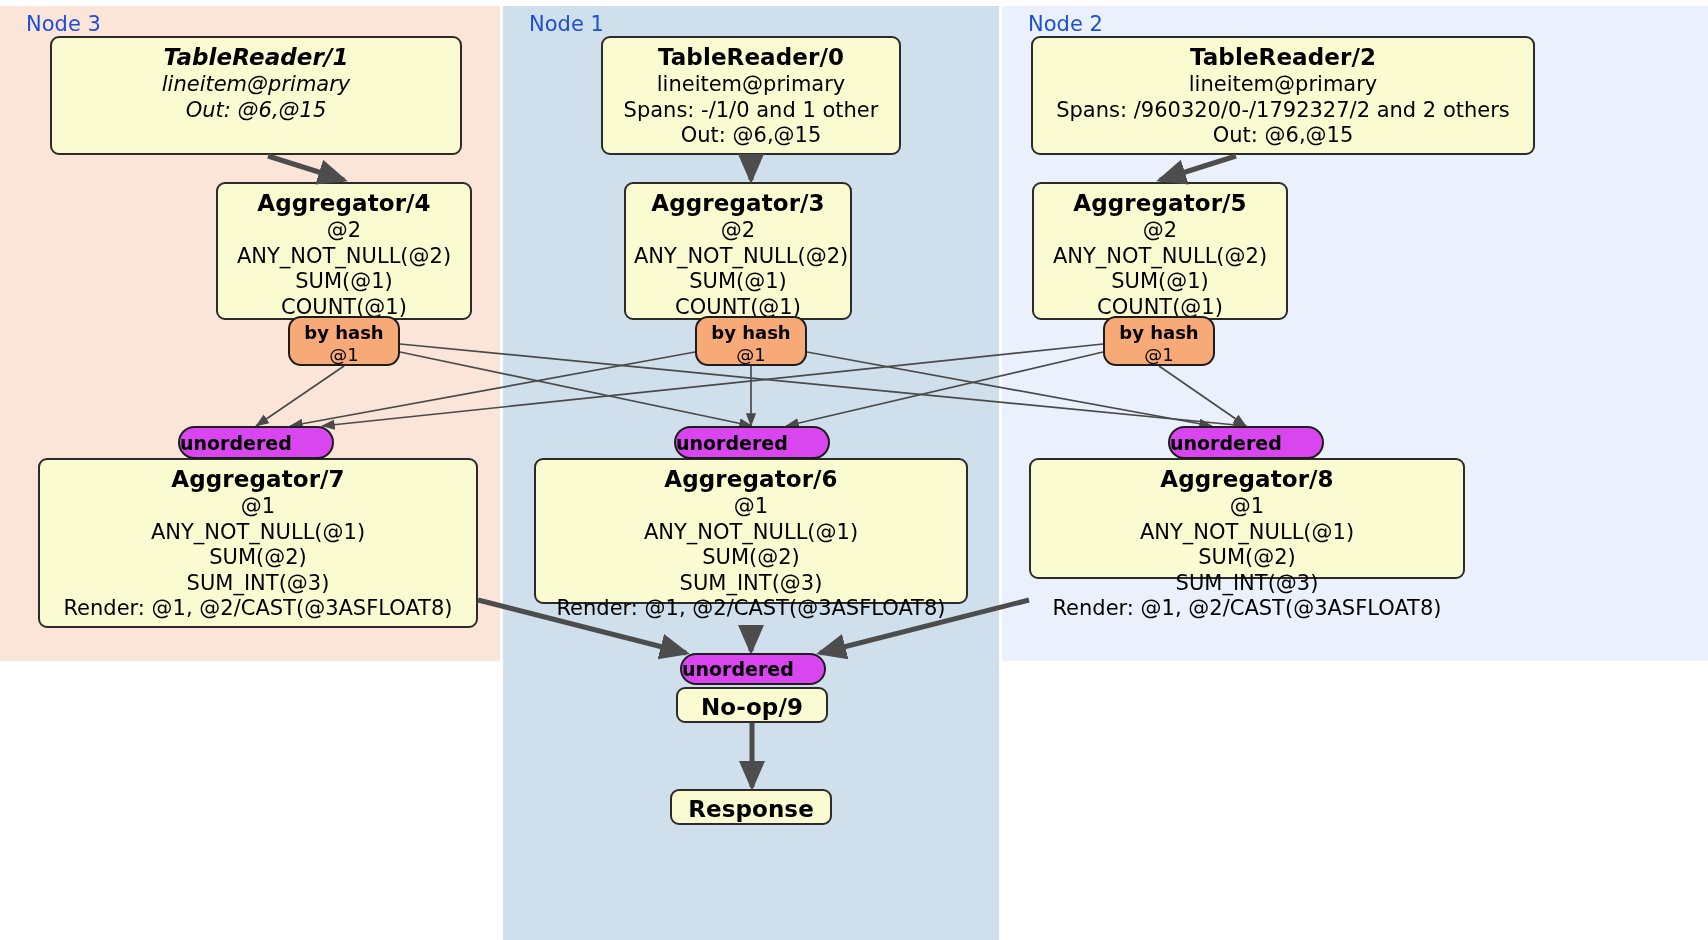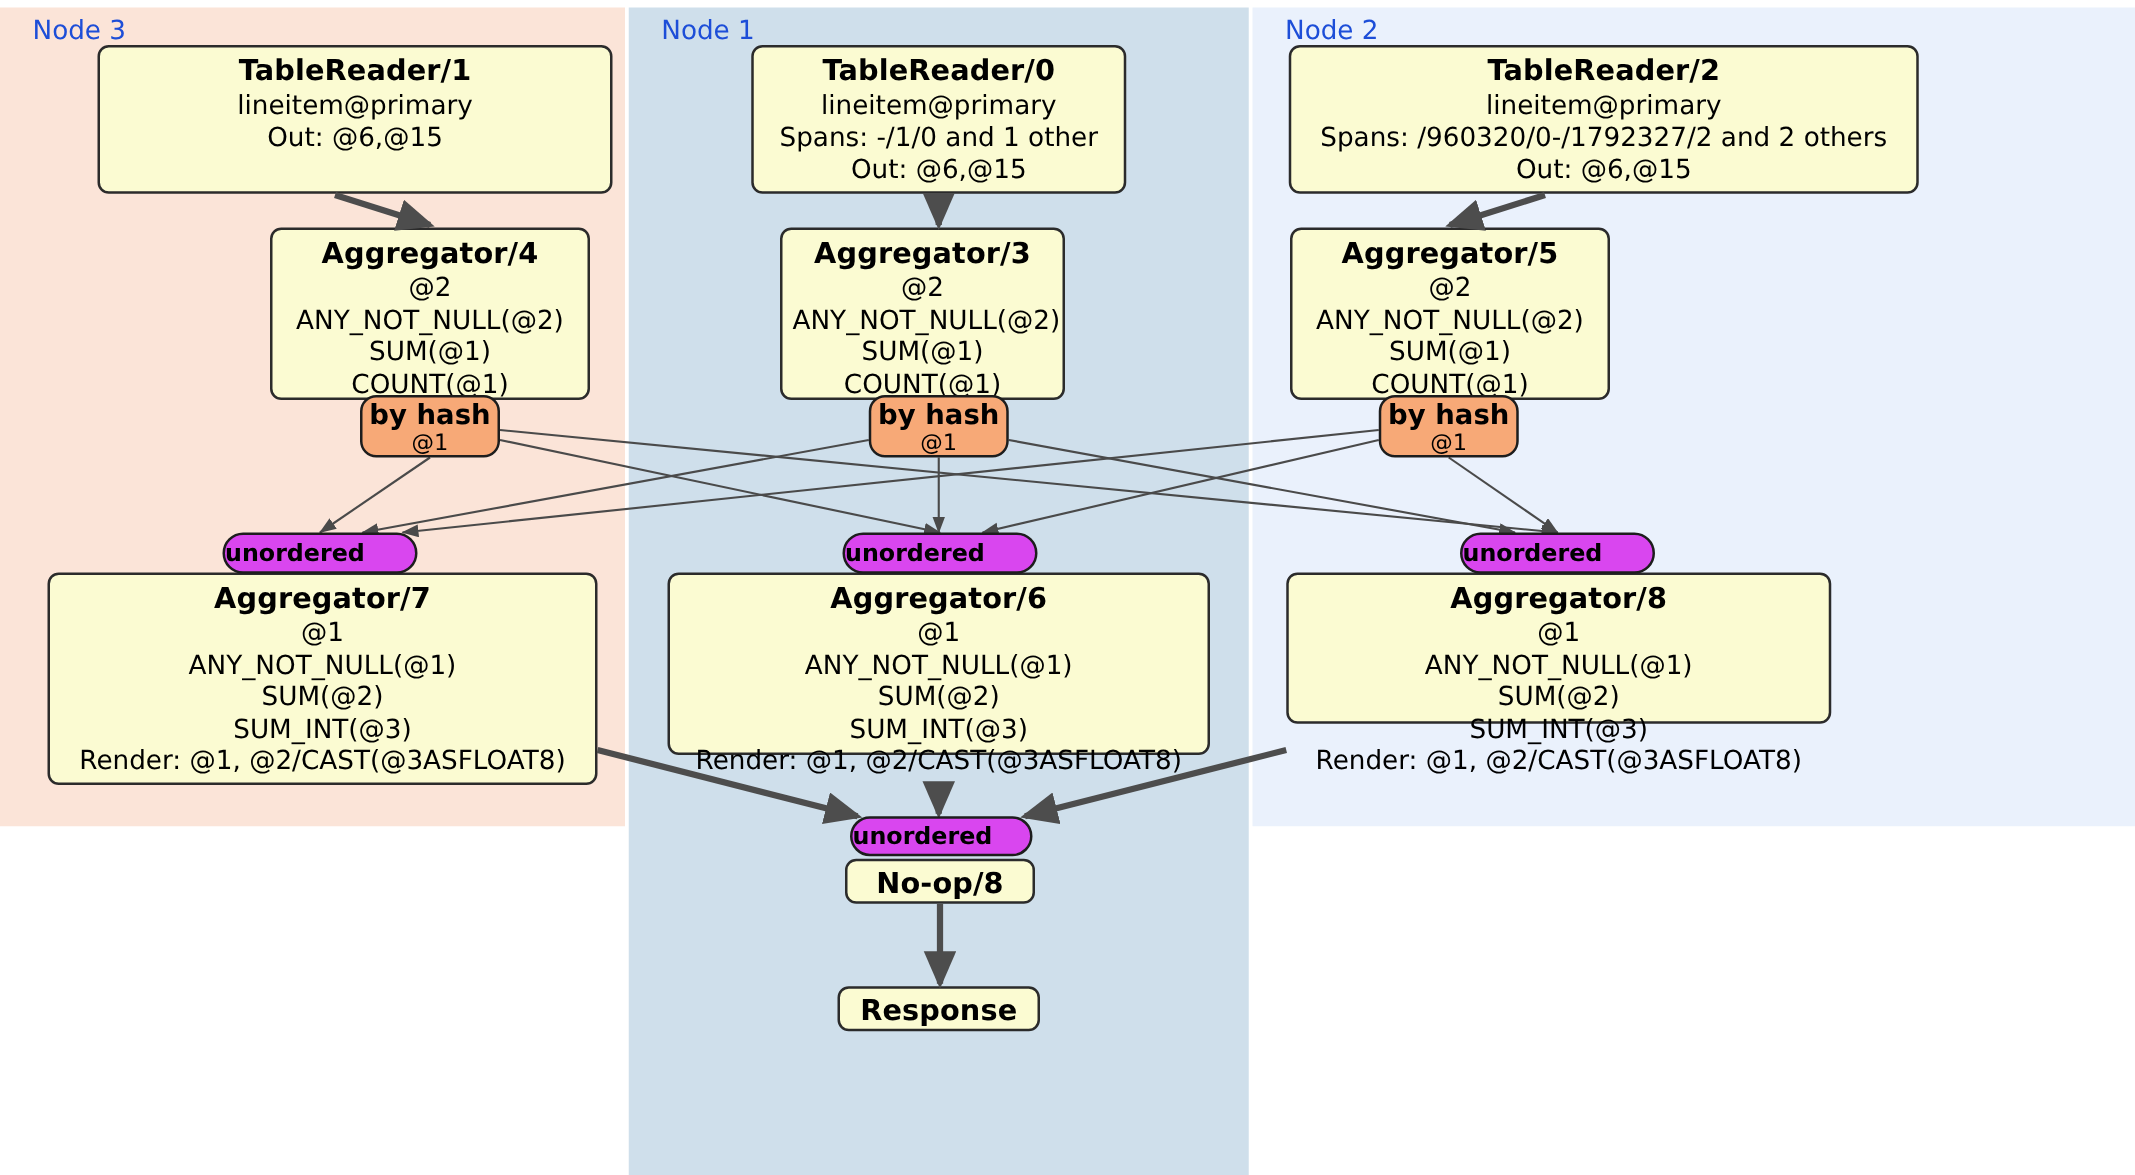--- a/index.html
+++ b/index.html
@@ -78,21 +78,21 @@
     z-index: 8;
   }
   .badge-hash {
     background: #f7a977;
     border-radius: 13px;
     padding-top: 3px;
     line-height: 24px;
   }
   .badge-hash .b-title {
     font-weight: bold;
-    font-size: 22px;
+    font-size: 18px;
     line-height: 23px;
   }
   .badge-hash .b-sub {
     font-size: 18px;
     line-height: 22px;
   }
   .badge-unordered {
     background: #d946ef;
     border-radius: 18px;
     font-weight: bold;
@@ -141,21 +141,21 @@
         <line x1="695" y1="352" x2="290" y2="426" stroke="#4a4a4a" stroke-width="1.7" marker-end="url(#arrow-thin)"></line>
         <line x1="751" y1="366" x2="751" y2="426" stroke="#4a4a4a" stroke-width="1.7" marker-end="url(#arrow-thin)"></line>
         <line x1="807" y1="352" x2="1212" y2="426" stroke="#4a4a4a" stroke-width="1.7" marker-end="url(#arrow-thin)"></line>
         <line x1="1103" y1="344" x2="322" y2="426" stroke="#4a4a4a" stroke-width="1.7" marker-end="url(#arrow-thin)"></line>
         <line x1="1103" y1="352" x2="786" y2="426" stroke="#4a4a4a" stroke-width="1.7" marker-end="url(#arrow-thin)"></line>
         <line x1="1159" y1="366" x2="1246" y2="426" stroke="#4a4a4a" stroke-width="1.7" marker-end="url(#arrow-thin)"></line>
       </g>
   </svg>
 
   <div id="proc-layer">
-      <div class="proc-box" style="left: 78px; top: 36px; width: 412px; height: 119px;">
+      <div class="proc-box" style="left: 50px; top: 36px; width: 412px; height: 119px; font-style: italic;">
         <div class="proc-title">TableReader/1</div>
         <div class="proc-line">lineitem@primary</div>
         <div class="proc-line">Out: @6,@15</div>
       </div>
       <div class="proc-box" style="left: 601px; top: 36px; width: 300px; height: 119px;">
         <div class="proc-title">TableReader/0</div>
         <div class="proc-line">lineitem@primary</div>
         <div class="proc-line">Spans: -/1/0 and 1 other</div>
         <div class="proc-line">Out: @6,@15</div>
       </div>
@@ -204,21 +204,21 @@
       </div>
       <div class="proc-box" style="left: 1029px; top: 458px; width: 436px; height: 121px;">
         <div class="proc-title">Aggregator/8</div>
         <div class="proc-line">@1</div>
         <div class="proc-line">ANY_NOT_NULL(@1)</div>
         <div class="proc-line">SUM(@2)</div>
         <div class="proc-line">SUM_INT(@3)</div>
         <div class="proc-line">Render: @1, @2/CAST(@3ASFLOAT8)</div>
       </div>
       <div class="proc-box compact" style="left: 676px; top: 687px; width: 152px; height: 36px;">
-        <div class="proc-title">No-op/8</div>
+        <div class="proc-title">No-op/9</div>
       </div>
       <div class="proc-box compact" style="left: 670px; top: 789px; width: 162px; height: 36px;">
         <div class="proc-title">Response</div>
       </div>
     </div>
 
   <svg id="edges-front" viewBox="0 0 1708 940" xmlns="http://www.w3.org/2000/svg">
     <defs>
       <marker id="arrow-thick" markerWidth="7" markerHeight="7" refX="5.2" refY="2.6" orient="auto" markerUnits="strokeWidth">
         <path d="M0,0 L6,2.6 L0,5.2 z" fill="#4d4d4d"></path>

